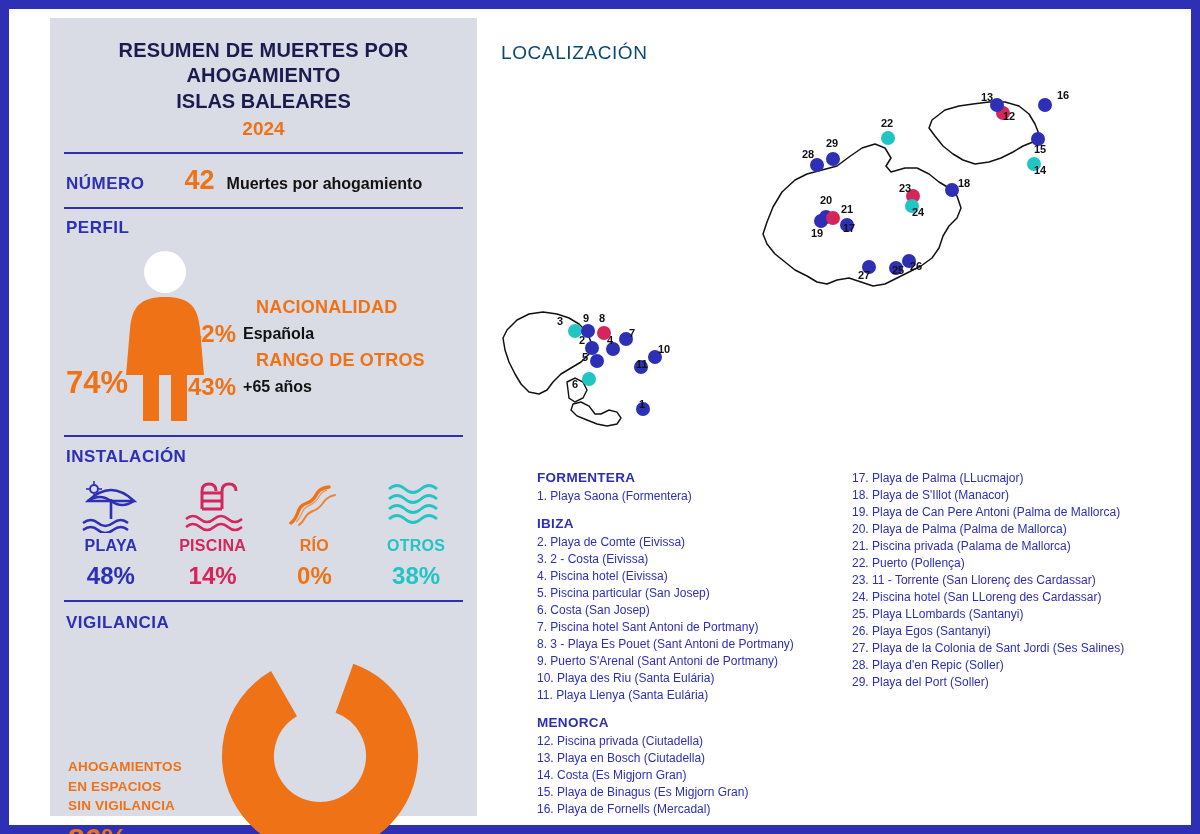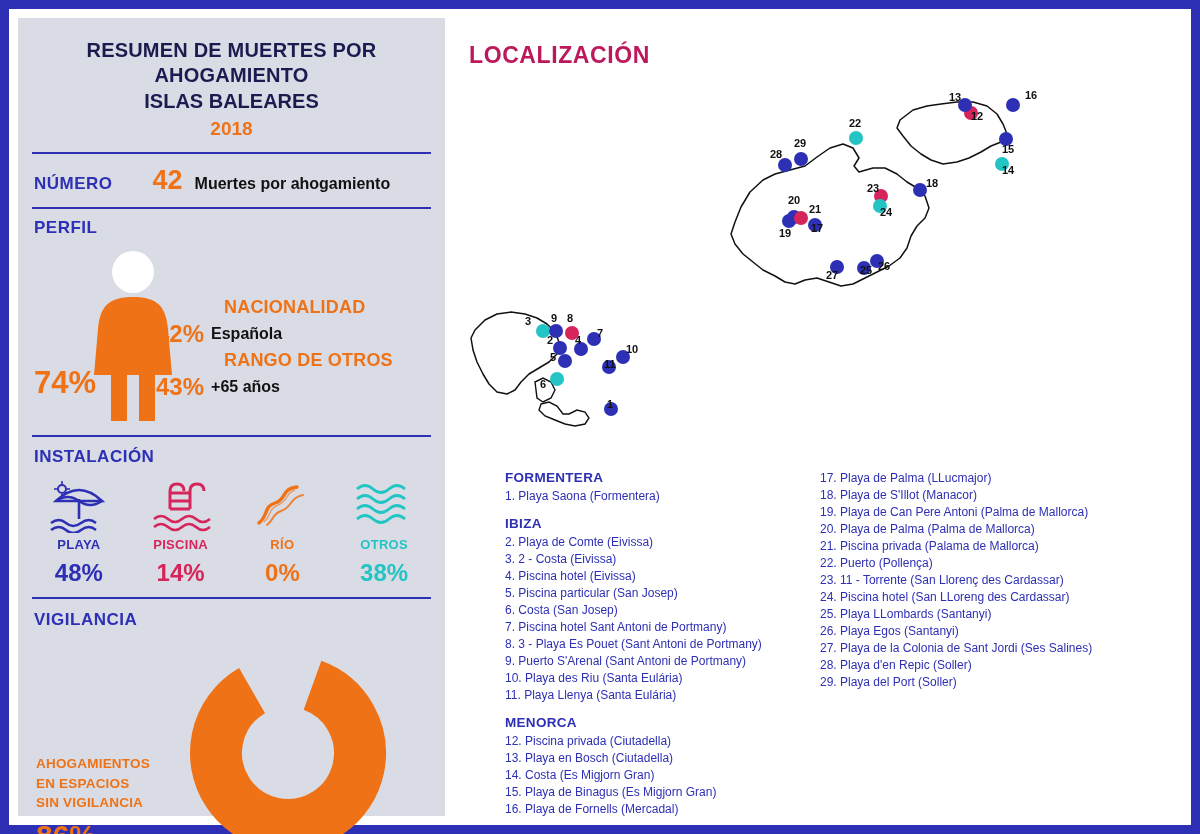--- a/index.html
+++ b/index.html
@@ -24,20 +24,21 @@
     background: #ffffff;
     display: flex;
   }
   
   .left-panel {
     width: 427px;
     height: 100%;
     background: #d9dce5;
     position: relative;
     padding: 0;
+    margin-left: 32px;
   }
   .lp-title {
     text-align: center;
     padding-top: 20px;
   }
   .lp-title .t1 {
     font-size: 20px;
     font-weight: bold;
     color: #1b1b4f;
     letter-spacing: 0.2px;
@@ -135,21 +136,21 @@
   }
   .inst-item {
     flex: 1;
     text-align: center;
   }
   .inst-icon {
     height: 58px;
     display: flex; align-items: center; justify-content: center;
   }
   .inst-name {
-    font-size: 13px;
+    font-size: 16px;
     font-weight: bold;
     letter-spacing: 0.3px;
     margin-top: 2px;
   }
   .inst-pct {
     font-size: 24px;
     font-weight: bold;
     margin-top: 7px;
   }
   .c-blue { color: #2d2fb4; }
@@ -181,23 +182,23 @@
   }
   
   .right-panel {
     flex: 1;
     position: relative;
     background: #ffffff;
   }
   .loc-title {
     position: absolute;
     left: 24px; top: 24px;
-    color: #be185d;
-    font-size: 23px;
-    font-weight: bold;
+    color: #0c4a6e;
+    font-size: 19px;
+    font-weight: normal;
     letter-spacing: 0.6px;
   }
   .map-area {
     position: absolute;
     left: 0; top: 44px;
     width: 755px; height: 390px;
   }
   .legend {
     position: absolute;
     top: 452px;
@@ -238,21 +239,21 @@
 <body>
 
 <div id="page">
 <div class="inner">
 
   <div class="left-panel">
 
     <div class="lp-title">
       <div class="t1">RESUMEN DE MUERTES POR AHOGAMIENTO</div>
       <div class="t2">ISLAS BALEARES</div>
-      <div class="t3">2018</div>
+      <div class="t3">2024</div>
     </div>
 
     <div style="height:12px"></div>
     <div class="divider"></div>
 
     <div class="numero-row">
       <span class="sec-label">NÚMERO</span>
       <span class="numero-val">42</span>
       <span class="numero-txt">Muertes por ahogamiento</span>
     </div>

